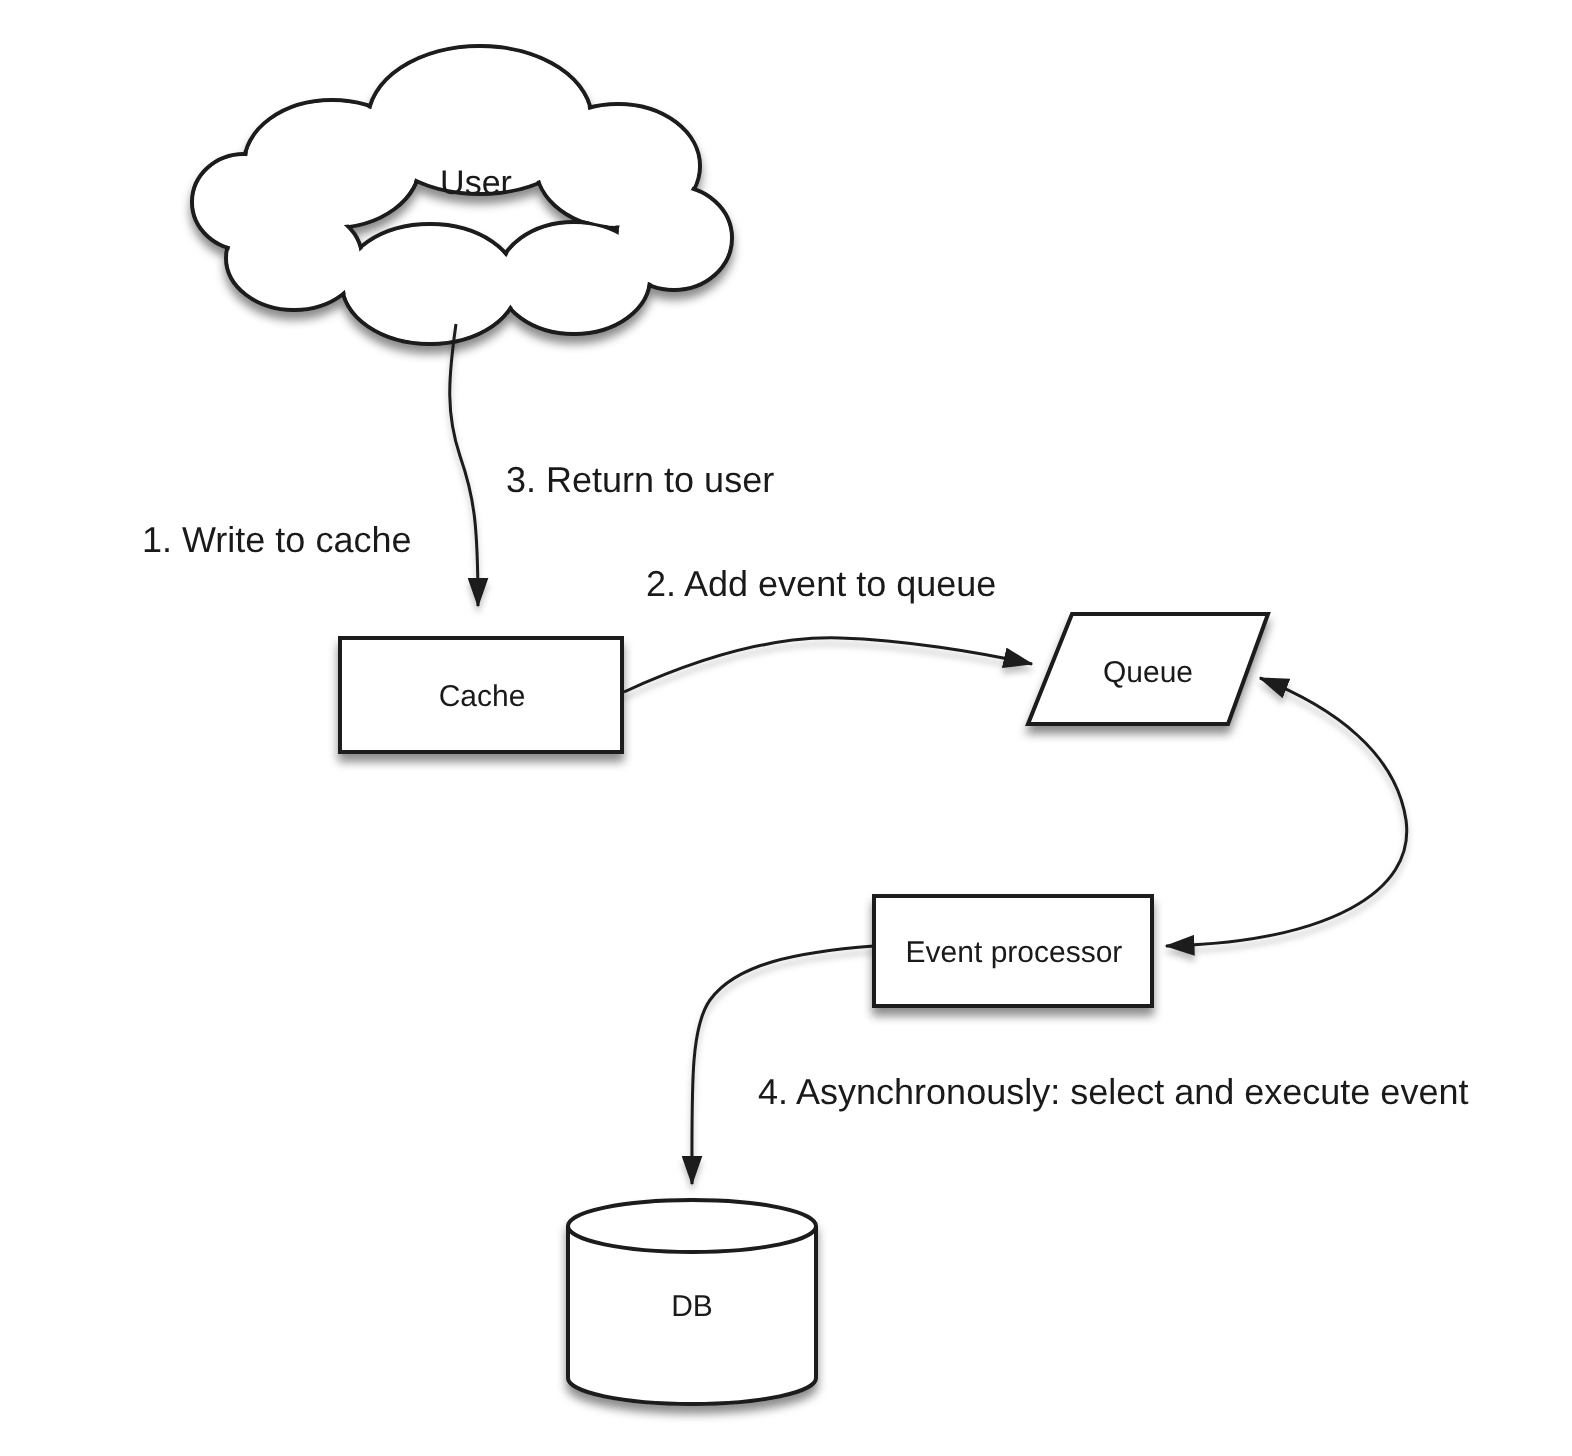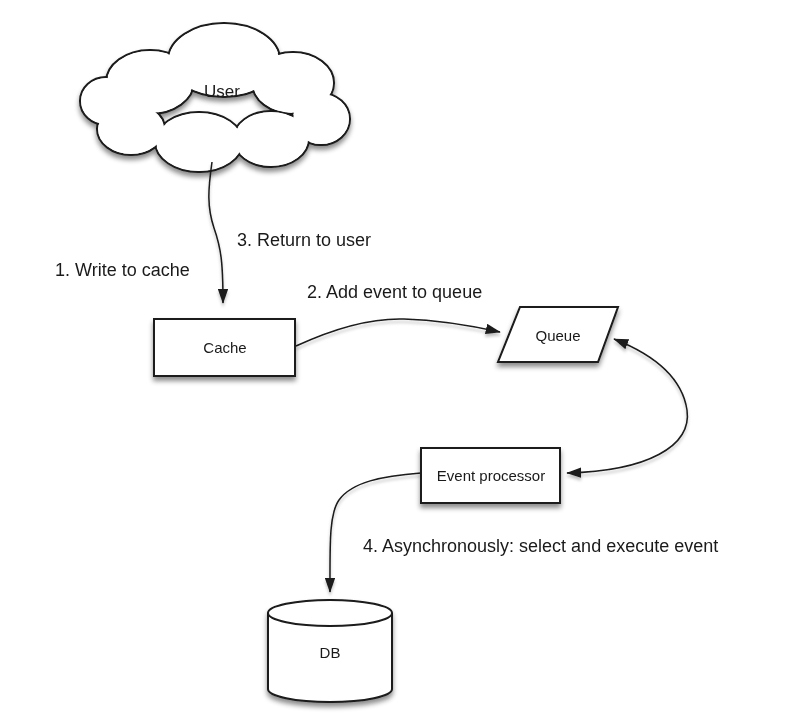--- a/index.html
+++ b/index.html
@@ -9,20 +9,21 @@
     width: 786px;
     height: 728px;
     overflow: hidden;
     font-family: "Liberation Sans", sans-serif;
   }
   .diagram-wrap {
     position: relative;
     width: 748px;
     height: 728px;
     background: #ffffff;
+    padding-left: 16px;
   }
   svg { display: block; }
   .node-shape {
     fill: #ffffff;
     stroke: #1a1a1a;
     stroke-width: 2;
   }
   .cloud-fill-patch {
     fill: #ffffff;
     stroke: none;

